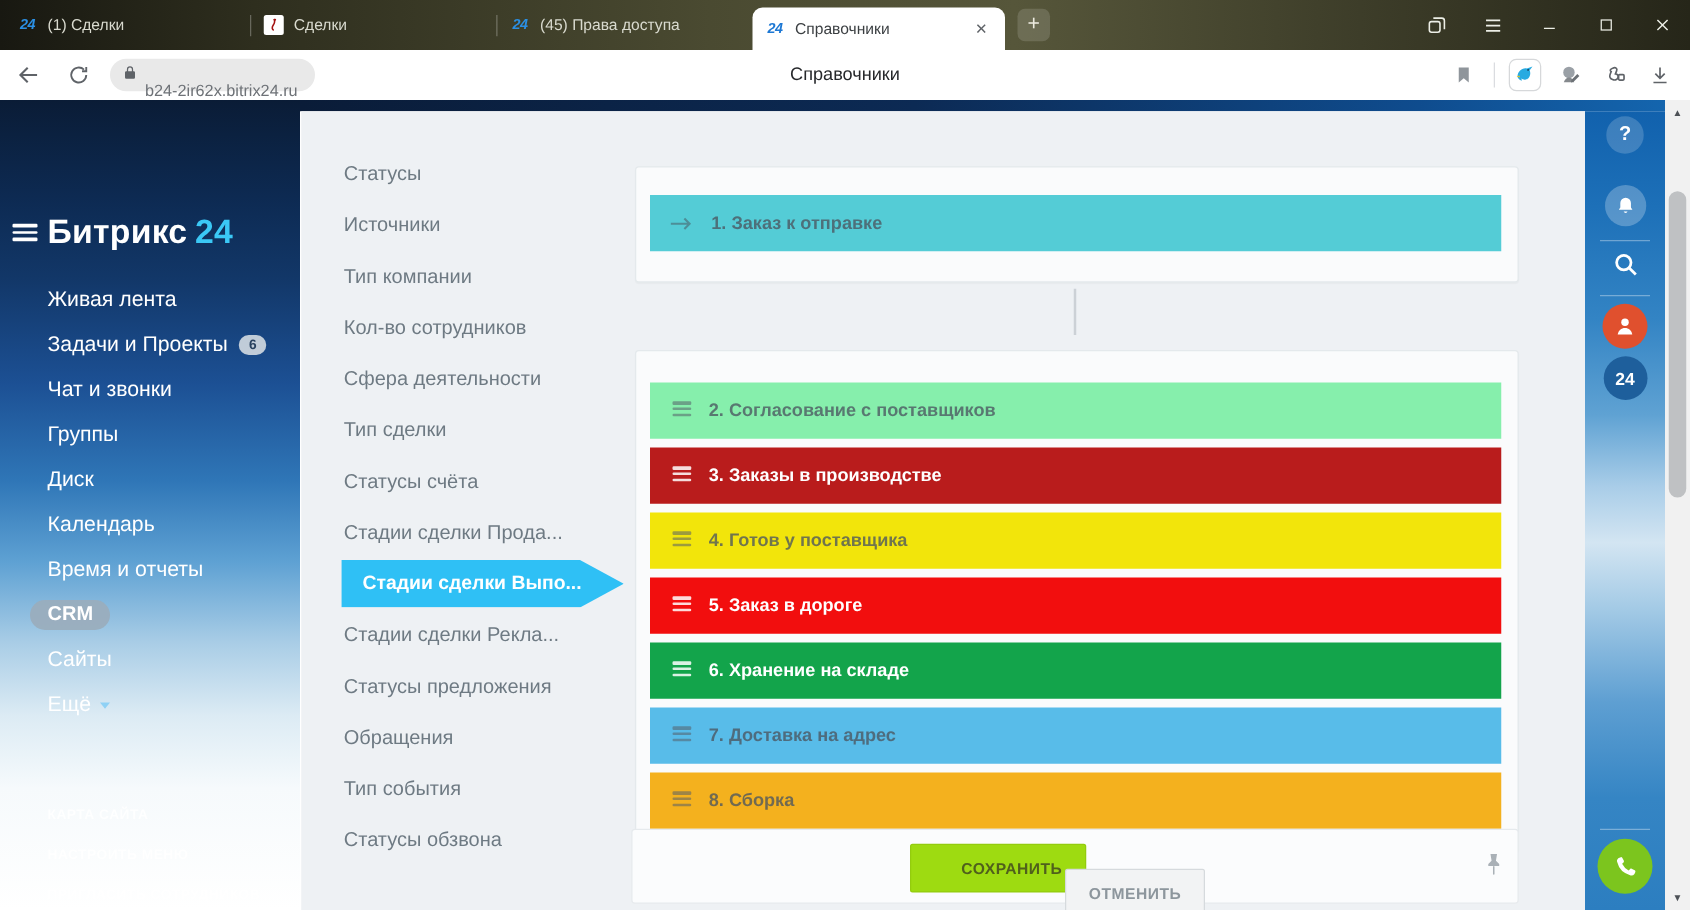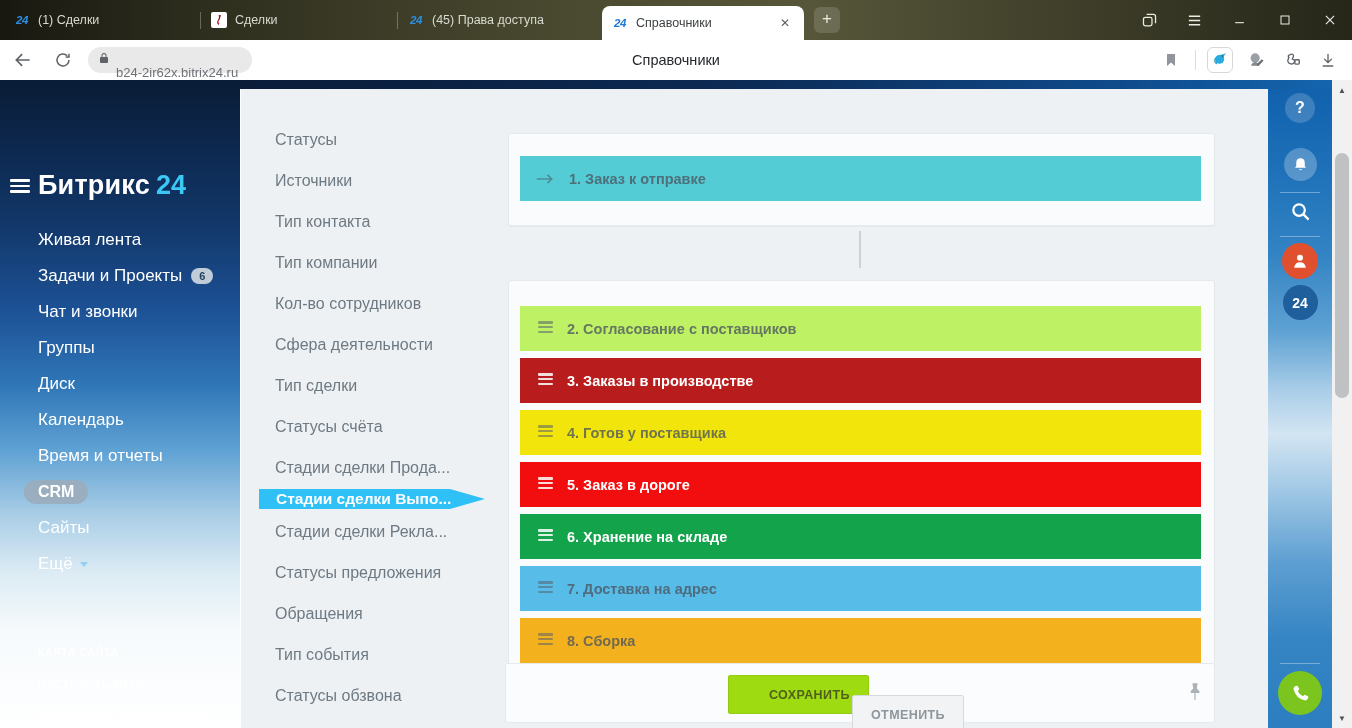--- a/index.html
+++ b/index.html
@@ -64,21 +64,21 @@
     font-size:11px;font-weight:bold;padding:2px 8px;}
   .caret{display:inline-block;margin-left:7px;width:0;height:0;border-left:4px solid transparent;
     border-right:4px solid transparent;border-top:5px solid #8fd1f5;}
   .mfoot{position:absolute;left:0;top:556px;width:240px;}
   .flink{height:32px;display:flex;align-items:center;padding-left:38px;color:rgba(255,255,255,.82);
     font-size:11px;font-weight:bold;letter-spacing:.4px;}
 
   
   .dirlist{position:absolute;left:0;top:30px;width:264px;}
   .ditem{height:41px;display:flex;align-items:center;padding-left:34px;color:#6e7a83;font-size:16px;}
-  .ditem.selected{padding:0;margin-left:18px;width:209px;height:20px;margin-top:1px;margin-bottom:2px;
+  .ditem.selected{padding:0;margin-left:32px;width:209px;height:38px;margin-top:1px;margin-bottom:2px;
     background:#2fc0f5;color:#fff;font-weight:bold;font-size:15.5px;padding-left:17px;
     clip-path:polygon(0 0,191px 0,100% 50%,191px 100%,0 100%);}
 
   
   .card{position:absolute;background:#fafbfc;border:1px solid #e4e9ec;border-radius:3px;
     box-shadow:0 1px 1px rgba(0,0,0,.03);}
   .card1{left:267px;top:44px;width:705px;height:91px;}
   .card2{left:267px;top:191px;width:705px;height:400px;}
   .connector{position:absolute;left:618px;top:142px;width:2px;height:37px;background:#ccd1d6;}
   .stagebar{position:absolute;left:11px;width:681px;height:45px;display:flex;align-items:center;}
@@ -289,21 +289,20 @@
         <div class="flink">НАСТРОИТЬ МЕНЮ</div>
         <div class="flink">ПРИГЛАСИТЬ СОТРУДНИКОВ</div>
       </div>
   </div>
   <div class="topstrip"></div>
 
   <div class="panel">
     <div class="dirlist">
         <div class="ditem">Статусы</div>
         <div class="ditem">Источники</div>
-        <div class="ditem">Тип контакта</div>
         <div class="ditem">Тип компании</div>
         <div class="ditem">Кол-во сотрудников</div>
         <div class="ditem">Сфера деятельности</div>
         <div class="ditem">Тип сделки</div>
         <div class="ditem">Статусы счёта</div>
         <div class="ditem">Стадии сделки Прода...</div>
         <div class="ditem selected">Стадии сделки Выпо...</div>
         <div class="ditem">Стадии сделки Рекла...</div>
         <div class="ditem">Статусы предложения</div>
         <div class="ditem">Обращения</div>
@@ -318,21 +317,21 @@
               <path d="M2 7h18M15 2l5 5-5 5"></path>
             </svg>
         </span>
         <span class="slabel">1. Заказ к отправке</span>
       </div>
     </div>
 
     <div class="connector"></div>
 
     <div class="card card2">
-        <div class="stagebar darktext" style="top: 25px; background: #bef264;">
+        <div class="stagebar darktext" style="top: 25px; background: #86efac;">
           <span class="handle">
             <i></i>
             <i></i>
             <i></i>
           </span>
           <span class="slabel">2. Согласование с поставщиков</span>
         </div>
         <div class="stagebar lighttext" style="top: 77px; background: #b91c1c;">
           <span class="handle">
             <i></i>

